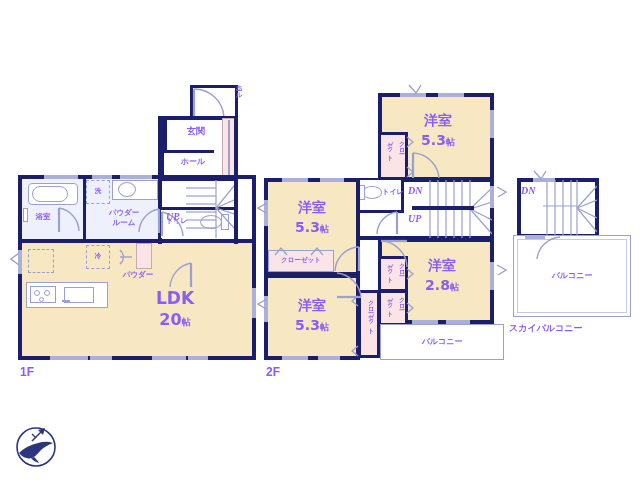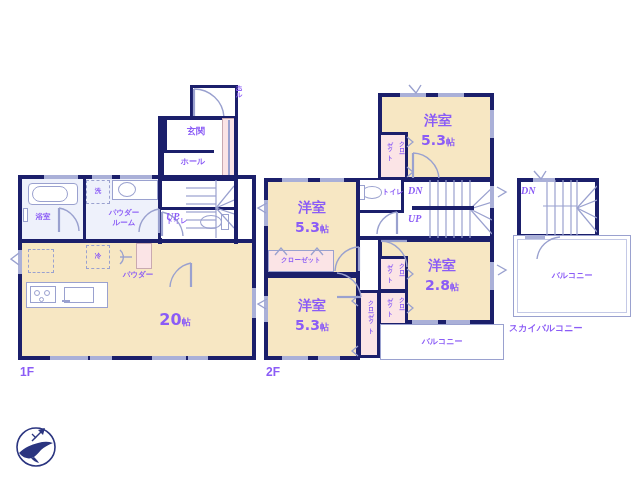--- a/index.html
+++ b/index.html
@@ -221,20 +221,21 @@
     <div class="abs win-h" style="left:188px;top:356px;width:20px;"></div>
 
     <div class="abs" style="left:10px;top:252px;width:10px;height:14px;">
       <svg width="10" height="14" viewBox="0 0 10 14">
           <path class="arcline" d="M9 1 L1 7 L9 13"></path>
         </svg>
     </div>
 
     <div class="lbl lbl-floor" style="left:20px;top:366px;">1F</div>
 
+    <div class="lbl lbl-room" style="left:140px;top:290px;width:70px;font-size:17px;">LDK</div>
     <div class="lbl lbl-area" style="left:140px;top:312px;width:70px;font-size:16px;">
       <span>20</span><span class="unit">帖</span>
     </div>
   </div>
 
   <div class="abs" style="left:260px;top:0;width:250px;height:400px;">
 
     <div class="abs wall" style="left:118px;top:93px;width:116px;height:88px;"></div>
     <div class="abs fill-tatami" style="left:122px;top:97px;width:108px;height:80px;"></div>
     <div class="lbl lbl-room" style="left:148px;top:113px;width:60px;font-size:14px;">洋室</div>

